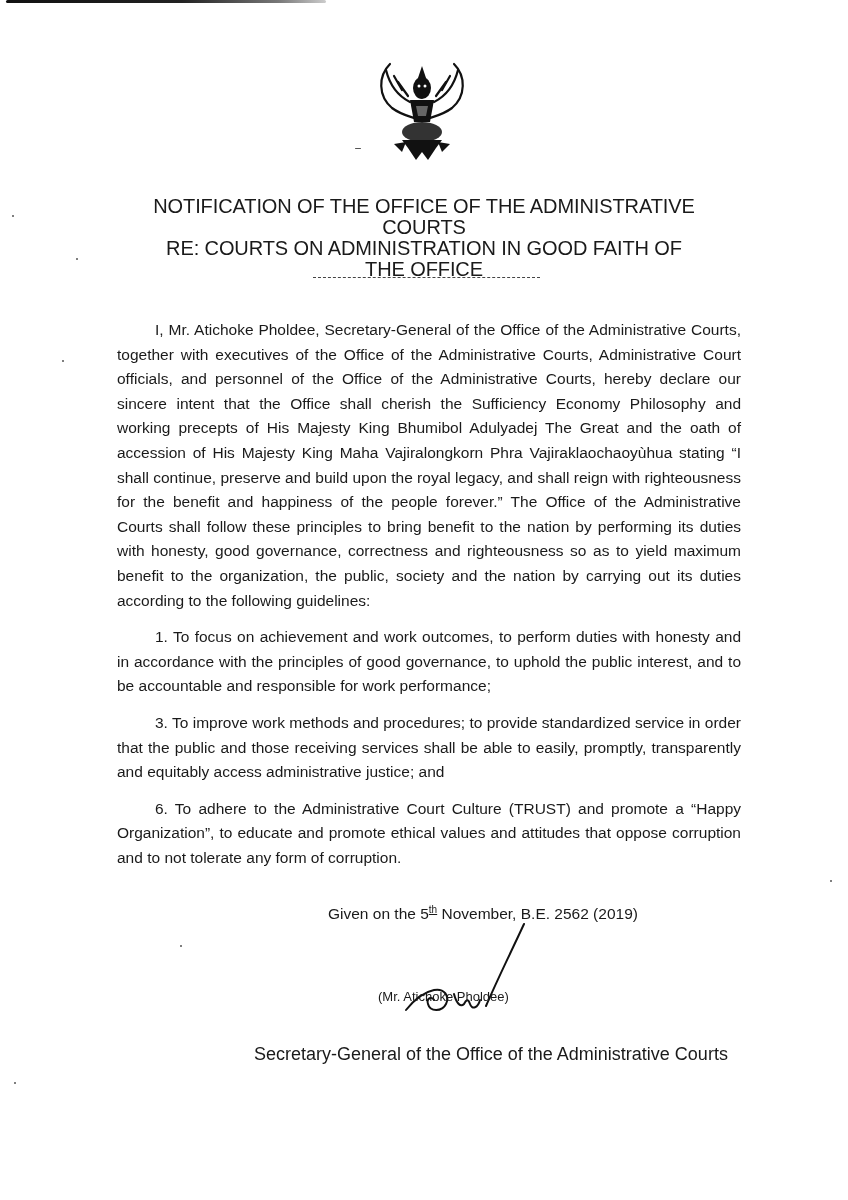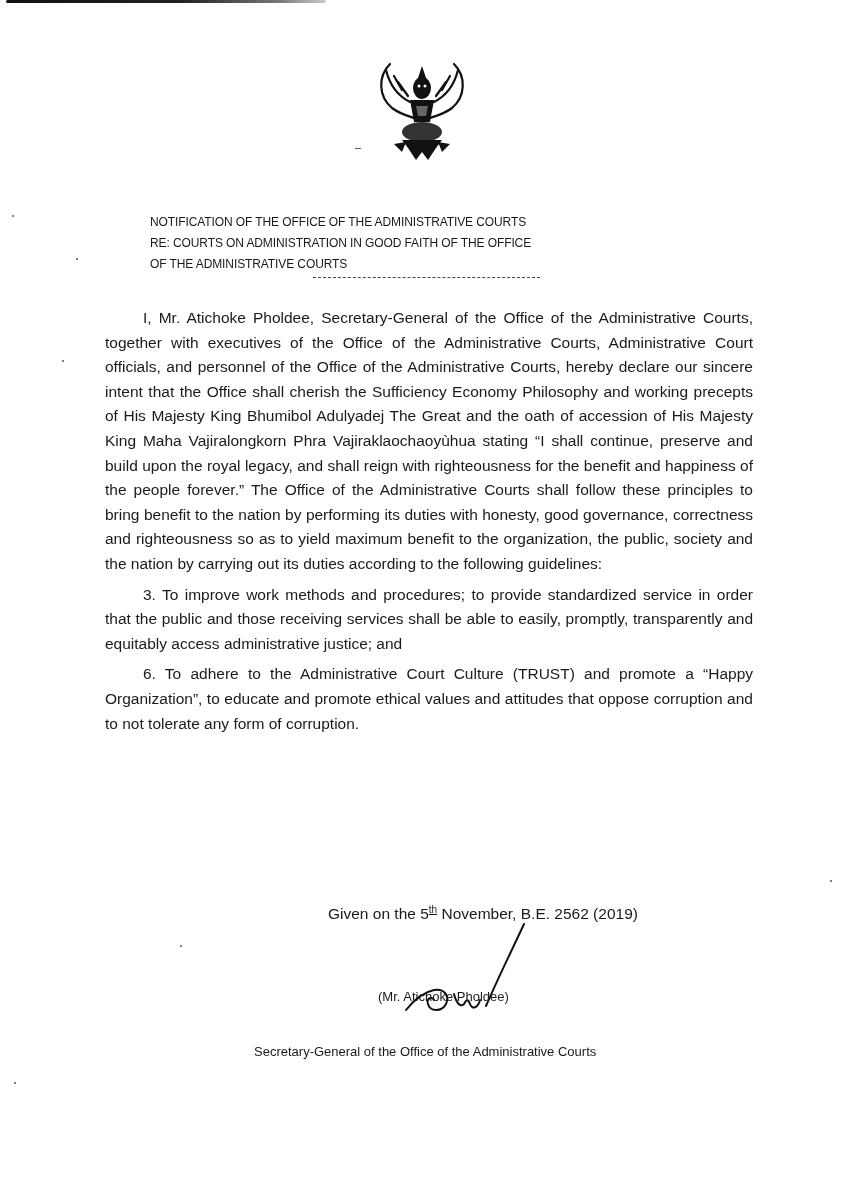--- a/index.html
+++ b/index.html
@@ -9,46 +9,46 @@
     }
     .scan-edge {
       position: absolute; left: 6px; top: 0; width: 320px; height: 3px;
       background: linear-gradient(to right, #111 0%, #222 55%, #777 85%, #ccc 100%);
       border-radius: 2px;
     }
     .emblem {
       position: absolute; left: 372px; top: 56px; width: 100px; height: 108px;
     }
     .title {
-      position: absolute; left: 150px; width: 548px; top: 212px;
-      font-size: 12px; line-height: 21px; letter-spacing: -0.1px;
+      position: absolute; left: 150px; width: 548px; top: 196px;
+      text-align: center; font-size: 20px; line-height: 21px; letter-spacing: -0.1px;
     }
     .title-rule {
       position: absolute; left: 313px; top: 277px; width: 227px; height: 0;
       border-top: 1px dashed #444;
     }
     .body {
       position: absolute; left: 105px; width: 648px; top: 306px;
       font-size: 15.5px; line-height: 24.6px; text-align: justify;
     }
-    .body p { margin: 0; }
+    .body p { margin: 12px; }
     .indent { text-indent: 38px; }
     .item { margin-top: 6px !important; }
     .given {
       position: absolute; left: 328px; top: 904px; font-size: 15.5px; white-space: nowrap;
     }
     .given sup { font-size: 10px; text-decoration: underline; }
     .signature {
       position: absolute; left: 400px; top: 920px; width: 130px; height: 100px;
     }
     .signer-name {
       position: absolute; left: 378px; top: 989px; font-size: 13px; white-space: nowrap;
     }
     .signer-title {
-      position: absolute; left: 254px; top: 1044px; font-size: 13px; white-space: nowrap;
+      position: absolute; left: 254px; top: 1044px; font-size: 18px; white-space: nowrap;
     }
     .speck { position: absolute; width: 2px; height: 2px; background: #555; border-radius: 1px; }
   </style>
 </head>
 <body>
 
 <div class="scan-edge"></div>
 
 <svg class="emblem" viewBox="0 0 100 108">
   <g fill="none" stroke="#111" stroke-width="2.2" stroke-linecap="round">
@@ -71,26 +71,26 @@
   <g fill="#fff">
     <circle cx="47" cy="30" r="1.5"></circle>
       <circle cx="53" cy="30" r="1.5"></circle>
     <path d="M44 50 L56 50 L54 60 L46 60 Z" fill="#666"></path>
   </g>
 </svg>
 
 <div class="title">
   <div>NOTIFICATION OF THE OFFICE OF THE ADMINISTRATIVE COURTS</div>
   <div>RE: COURTS ON ADMINISTRATION IN GOOD FAITH OF THE OFFICE</div>
-  <div>OF THE ADMINISTRATIVE COURTS</div>
 </div>
 <div class="title-rule"></div>
 
 <div class="body">
   <p class="indent">I, Mr. Atichoke Pholdee, Secretary-General of the Office of the Administrative Courts, together with executives of the Office of the Administrative Courts, Administrative Court officials, and personnel of the Office of the Administrative Courts, hereby declare our sincere intent that the Office shall cherish the Sufficiency Economy Philosophy and working precepts of His Majesty King Bhumibol Adulyadej The Great and the oath of accession of His Majesty King Maha Vajiralongkorn Phra Vajiraklaochaoyùhua stating “I shall continue, preserve and build upon the royal legacy, and shall reign with righteousness for the benefit and happiness of the people forever.” The Office of the Administrative Courts shall follow these principles to bring benefit to the nation by performing its duties with honesty, good governance, correctness and righteousness so as to yield maximum benefit to the organization, the public, society and the nation by carrying out its duties according to the following guidelines:</p>
+  <p class="indent item">1. To focus on achievement and work outcomes, to perform duties with honesty and in accordance with the principles of good governance, to uphold the public interest, and to be accountable and responsible for work performance;</p>
   <p class="indent item">3. To improve work methods and procedures; to provide standardized service in order that the public and those receiving services shall be able to easily, promptly, transparently and equitably access administrative justice; and</p>
   <p class="indent item">6. To adhere to the Administrative Court Culture (TRUST) and promote a “Happy Organization”, to educate and promote ethical values and attitudes that oppose corruption and to not tolerate any form of corruption.</p>
 </div>
 
 <div class="given">
   <span>Given on the 5</span><sup>th</sup><span> November, B.E. 2562 (2019)</span>
 </div>
 
 <svg class="signature" viewBox="0 0 130 100">
   <g fill="none" stroke="#111" stroke-width="2" stroke-linecap="round" stroke-linejoin="round">

